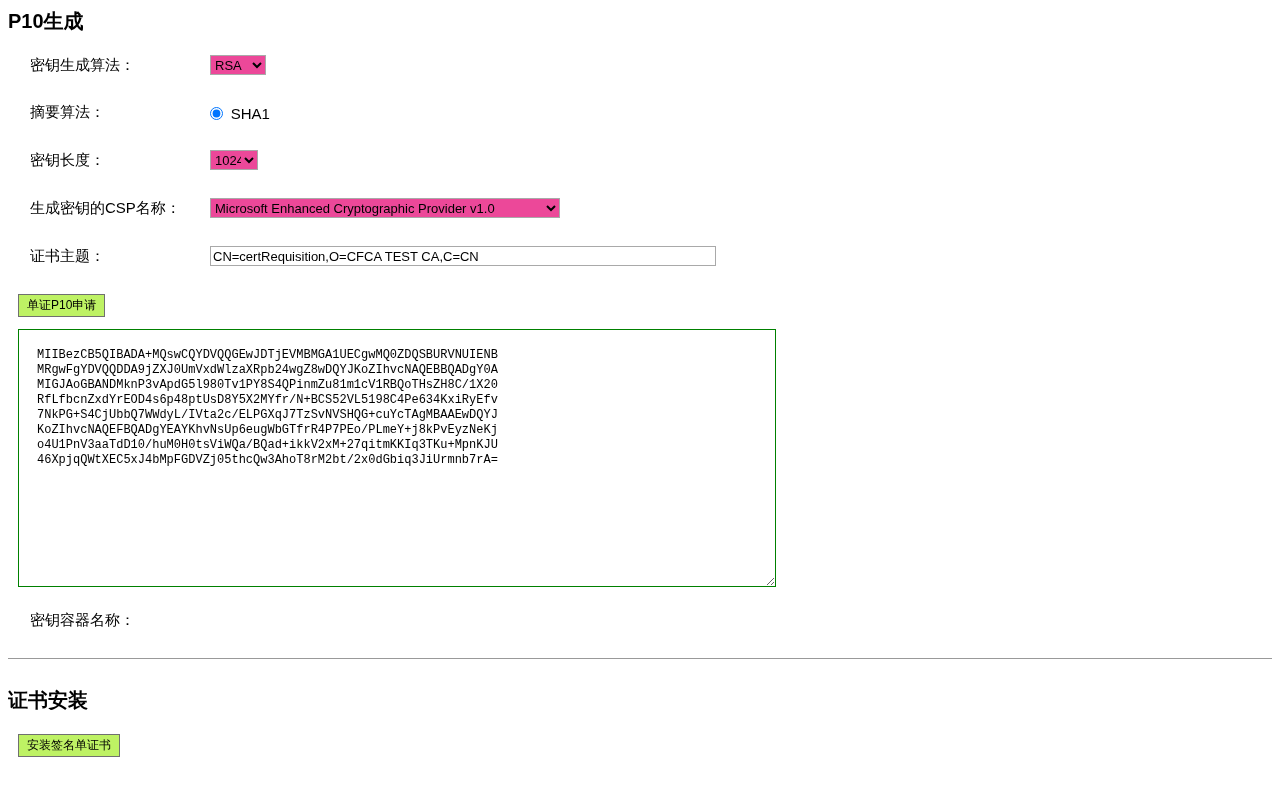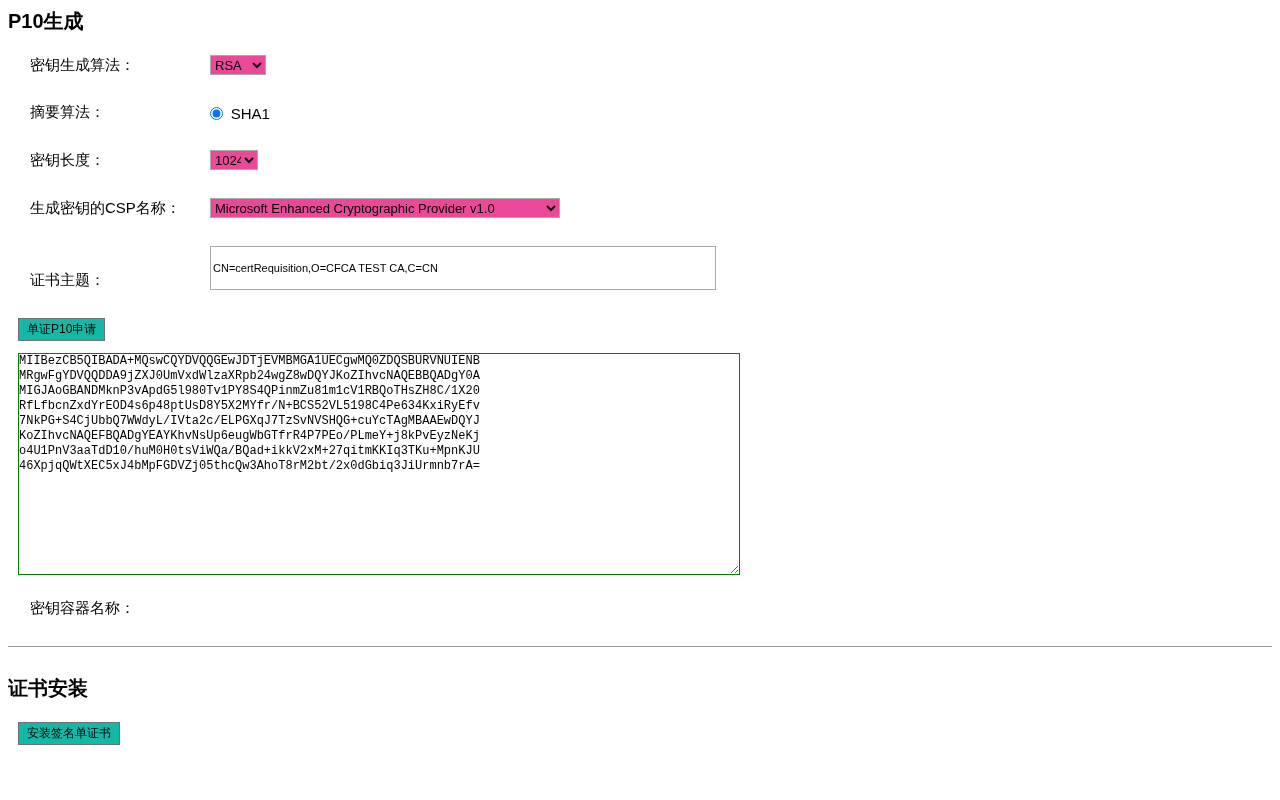--- a/index.html
+++ b/index.html
@@ -28,52 +28,52 @@
     font-size: 13px;
     background: #ec4899;
     border: 1px solid #a9a9a9;
     height: 20px;
   }
   .select-small { width: 56px; }
   .select-med  { width: 48px; }
   .select-wide { width: 350px; }
   input[type="text"] {
     font-family: Arial, sans-serif;
-    font-size: 11px;
+    font-size: 13px;
     height: 18px;
     border: 1px solid #a9a9a9;
-    padding: 12px 2px;
+    padding: 0 2px;
     width: 500px;
   }
   input[type="radio"] {
     margin: 0 4px 0 0;
     vertical-align: middle;
   }
   .radio-label {
     font-size: 15px;
     vertical-align: middle;
   }
   button {
     font-family: "SimSun", sans-serif;
     font-size: 12px;
     padding: 2px 8px;
     border: 1px solid #707070;
-    background: #14b8a6;
+    background: #bef264;
     margin-left: 10px;
   }
   textarea {
     display: block;
     margin: 12px 0 0 10px;
     width: 720px;
     height: 220px;
     border: 1px solid #008000;
     font-family: "Courier New", monospace;
     font-size: 12px;
     line-height: 15px;
-    padding: 0;
+    padding: 18px;
     resize: both;
     overflow: auto;
   }
   .row.after-textarea { margin-top: 24px; }
   hr {
     border: none;
     border-top: 1px solid #999;
     margin: 28px 0 28px 0;
   }
 </style>

